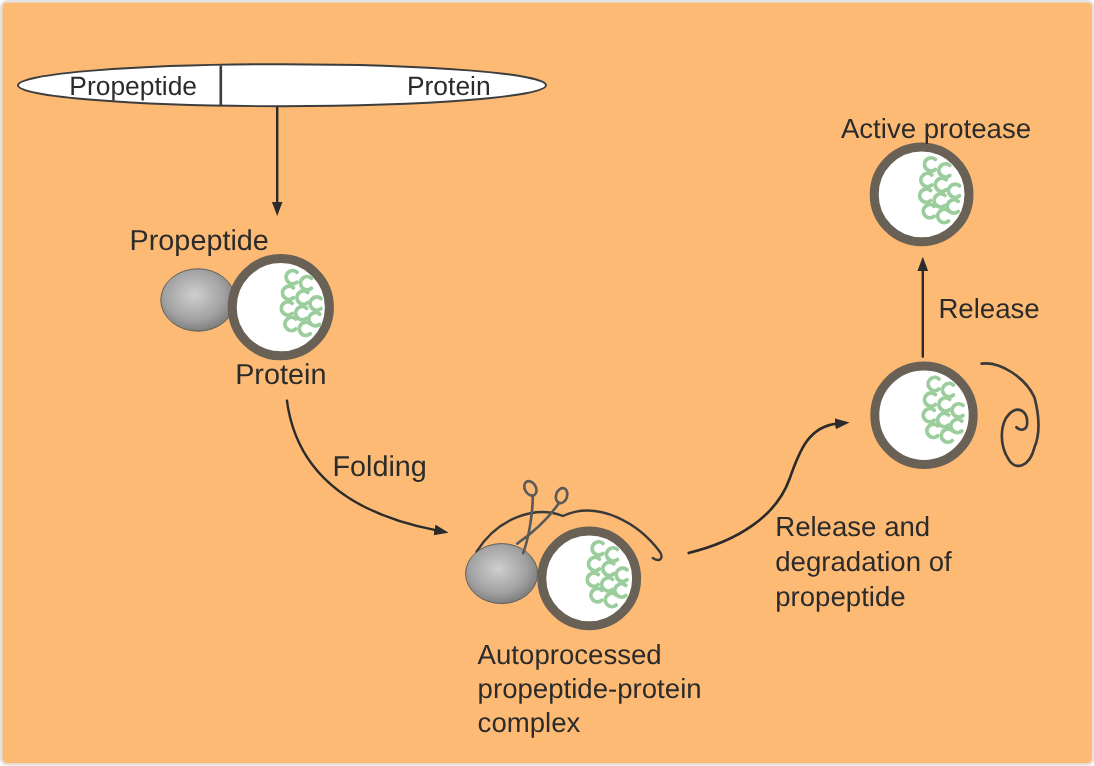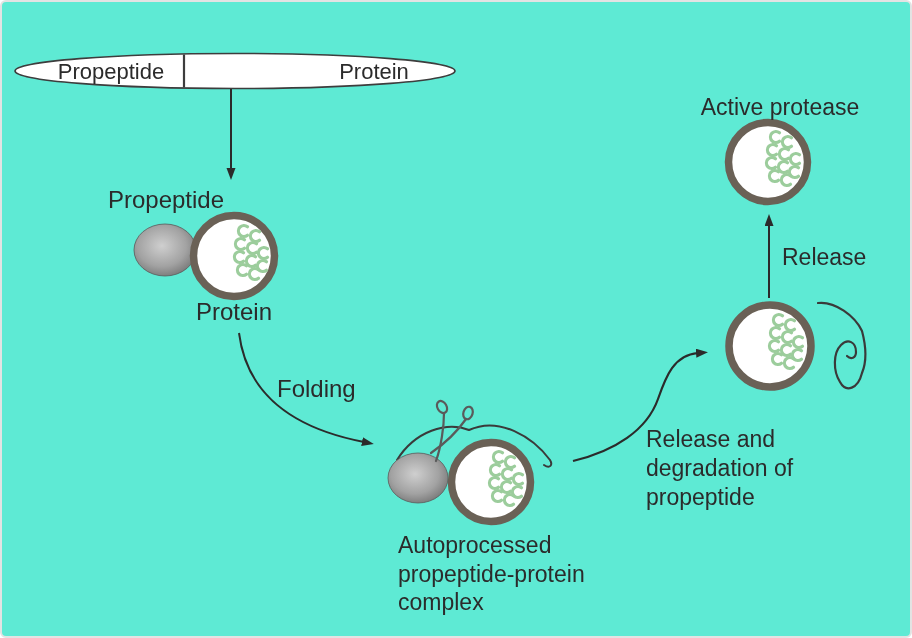--- a/index.html
+++ b/index.html
@@ -2,21 +2,21 @@
 <html><head>
 <meta charset="utf-8">
 <style>
   html,body{margin:0;padding:0;background:#fff;}
   .frame{
     position:relative;
     width:912px;height:638px;
     box-sizing:border-box;
     border:2px solid #e3e3e3;
     border-radius:6px;
-    background:#5eead4;
+    background:#fdba74;
     overflow:hidden;
     font-family:"Liberation Sans", sans-serif;
   }
   svg text{
     font-family:"Liberation Sans", sans-serif;
     fill:#2b2b2b;
   }
   .t24{font-size:24px;}
   .t23{font-size:23px;}
   .t22{font-size:22px;}

